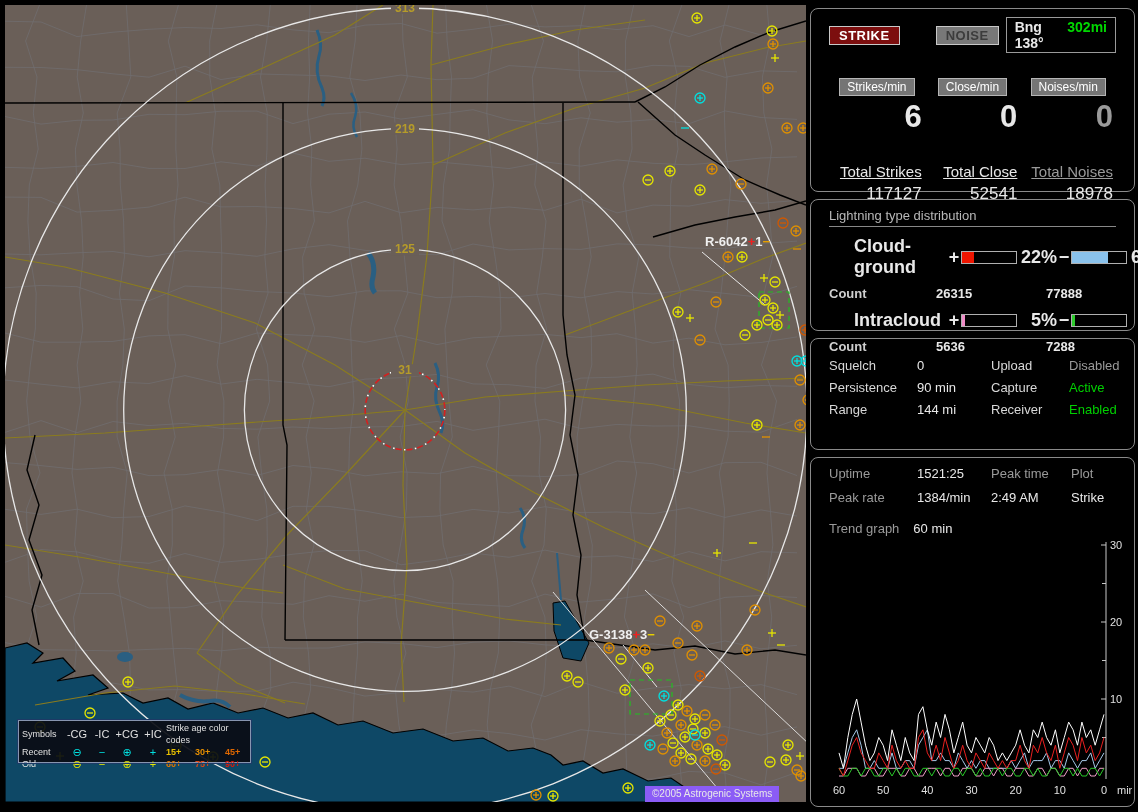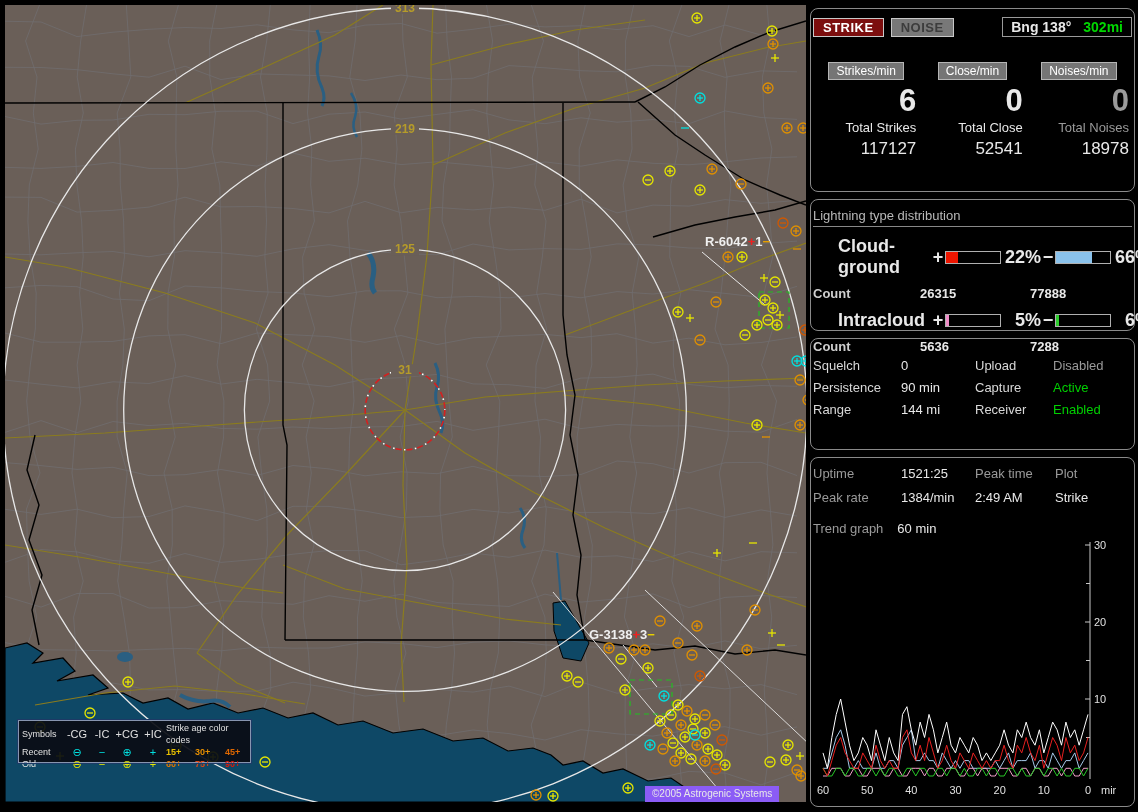--- a/index.html
+++ b/index.html
@@ -2,35 +2,35 @@
 <html><head>
 <meta charset="utf-8">
 <style>
   html,body{margin:0;padding:0;background:#000;}
   .app{position:relative;width:1138px;height:812px;background:#000;overflow:hidden;
        font-family:"Liberation Sans","DejaVu Sans",sans-serif;color:#e8e8e8;}
   #map-svg{position:absolute;left:5px;top:5px;}
   
   .panel{position:absolute;left:810px;top:8px;width:325px;}
   .gbox{box-sizing:border-box;border:1px solid #8a8a8a;border-radius:8px;background:#000;
-        margin-bottom:7px;padding:8px 2px;}
+        margin-bottom:7px;padding:8px 18px;}
   .hdr-row{display:flex;align-items:center;gap:7px;}
   .btn{font-weight:bold;font-size:13px;padding:1px 9px;border:1px solid #c8c8c8;letter-spacing:.5px;}
   .btn.strike{background:#7c0e0e;color:#fff;}
-  .btn.noise{background:#787878;color:#3c3c3c;}
+  .btn.noise{background:#787878;color:#3c3c3c;margin-left:29px;}
   .bng-box{margin-left:auto;border:1px solid #9a9a9a;background:#000;padding:1px 8px;
            font-weight:bold;font-size:14px;display:flex;gap:12px;}
   .bng-val{color:#00d800;}
   .rates{display:flex;margin-top:24px;}
   .rate-col{flex:1;text-align:right;padding:0 3px;}
   .chip{display:inline-block;background:#757575;color:#fff;font-size:12px;
         border:1px solid #b5b5b5;padding:1px 7px;margin:0 auto;}
   .chip-wrap{text-align:center;}
   .rate-val{font-size:31px;font-weight:bold;line-height:1;margin-top:5px;}
-  .rate-total-label{font-size:13px;margin-top:4px;}
+  .rate-total-label{font-size:15px;margin-top:31px;text-decoration:underline;}
   .rate-total{font-size:17px;margin-top:4px;}
   .dim{color:#9a9a9a;}
   .dist-title{color:#b8b8b8;font-size:13px;border-bottom:1px solid #888;padding-bottom:3px;}
   .dist-grid{display:grid;grid-template-columns:93px 14px 56px 40px 14px 56px 40px;
              align-items:center;font-size:18px;margin-top:9px;margin-left:25px;}
   .dist-name{font-weight:bold;}
   .sign{font-weight:bold;text-align:center;}
   .bar{height:11px;border:1px solid #b0b0b0;background:#000;}
   .bar>div{height:100%;}
   .pct{font-weight:bold;text-align:right;}

